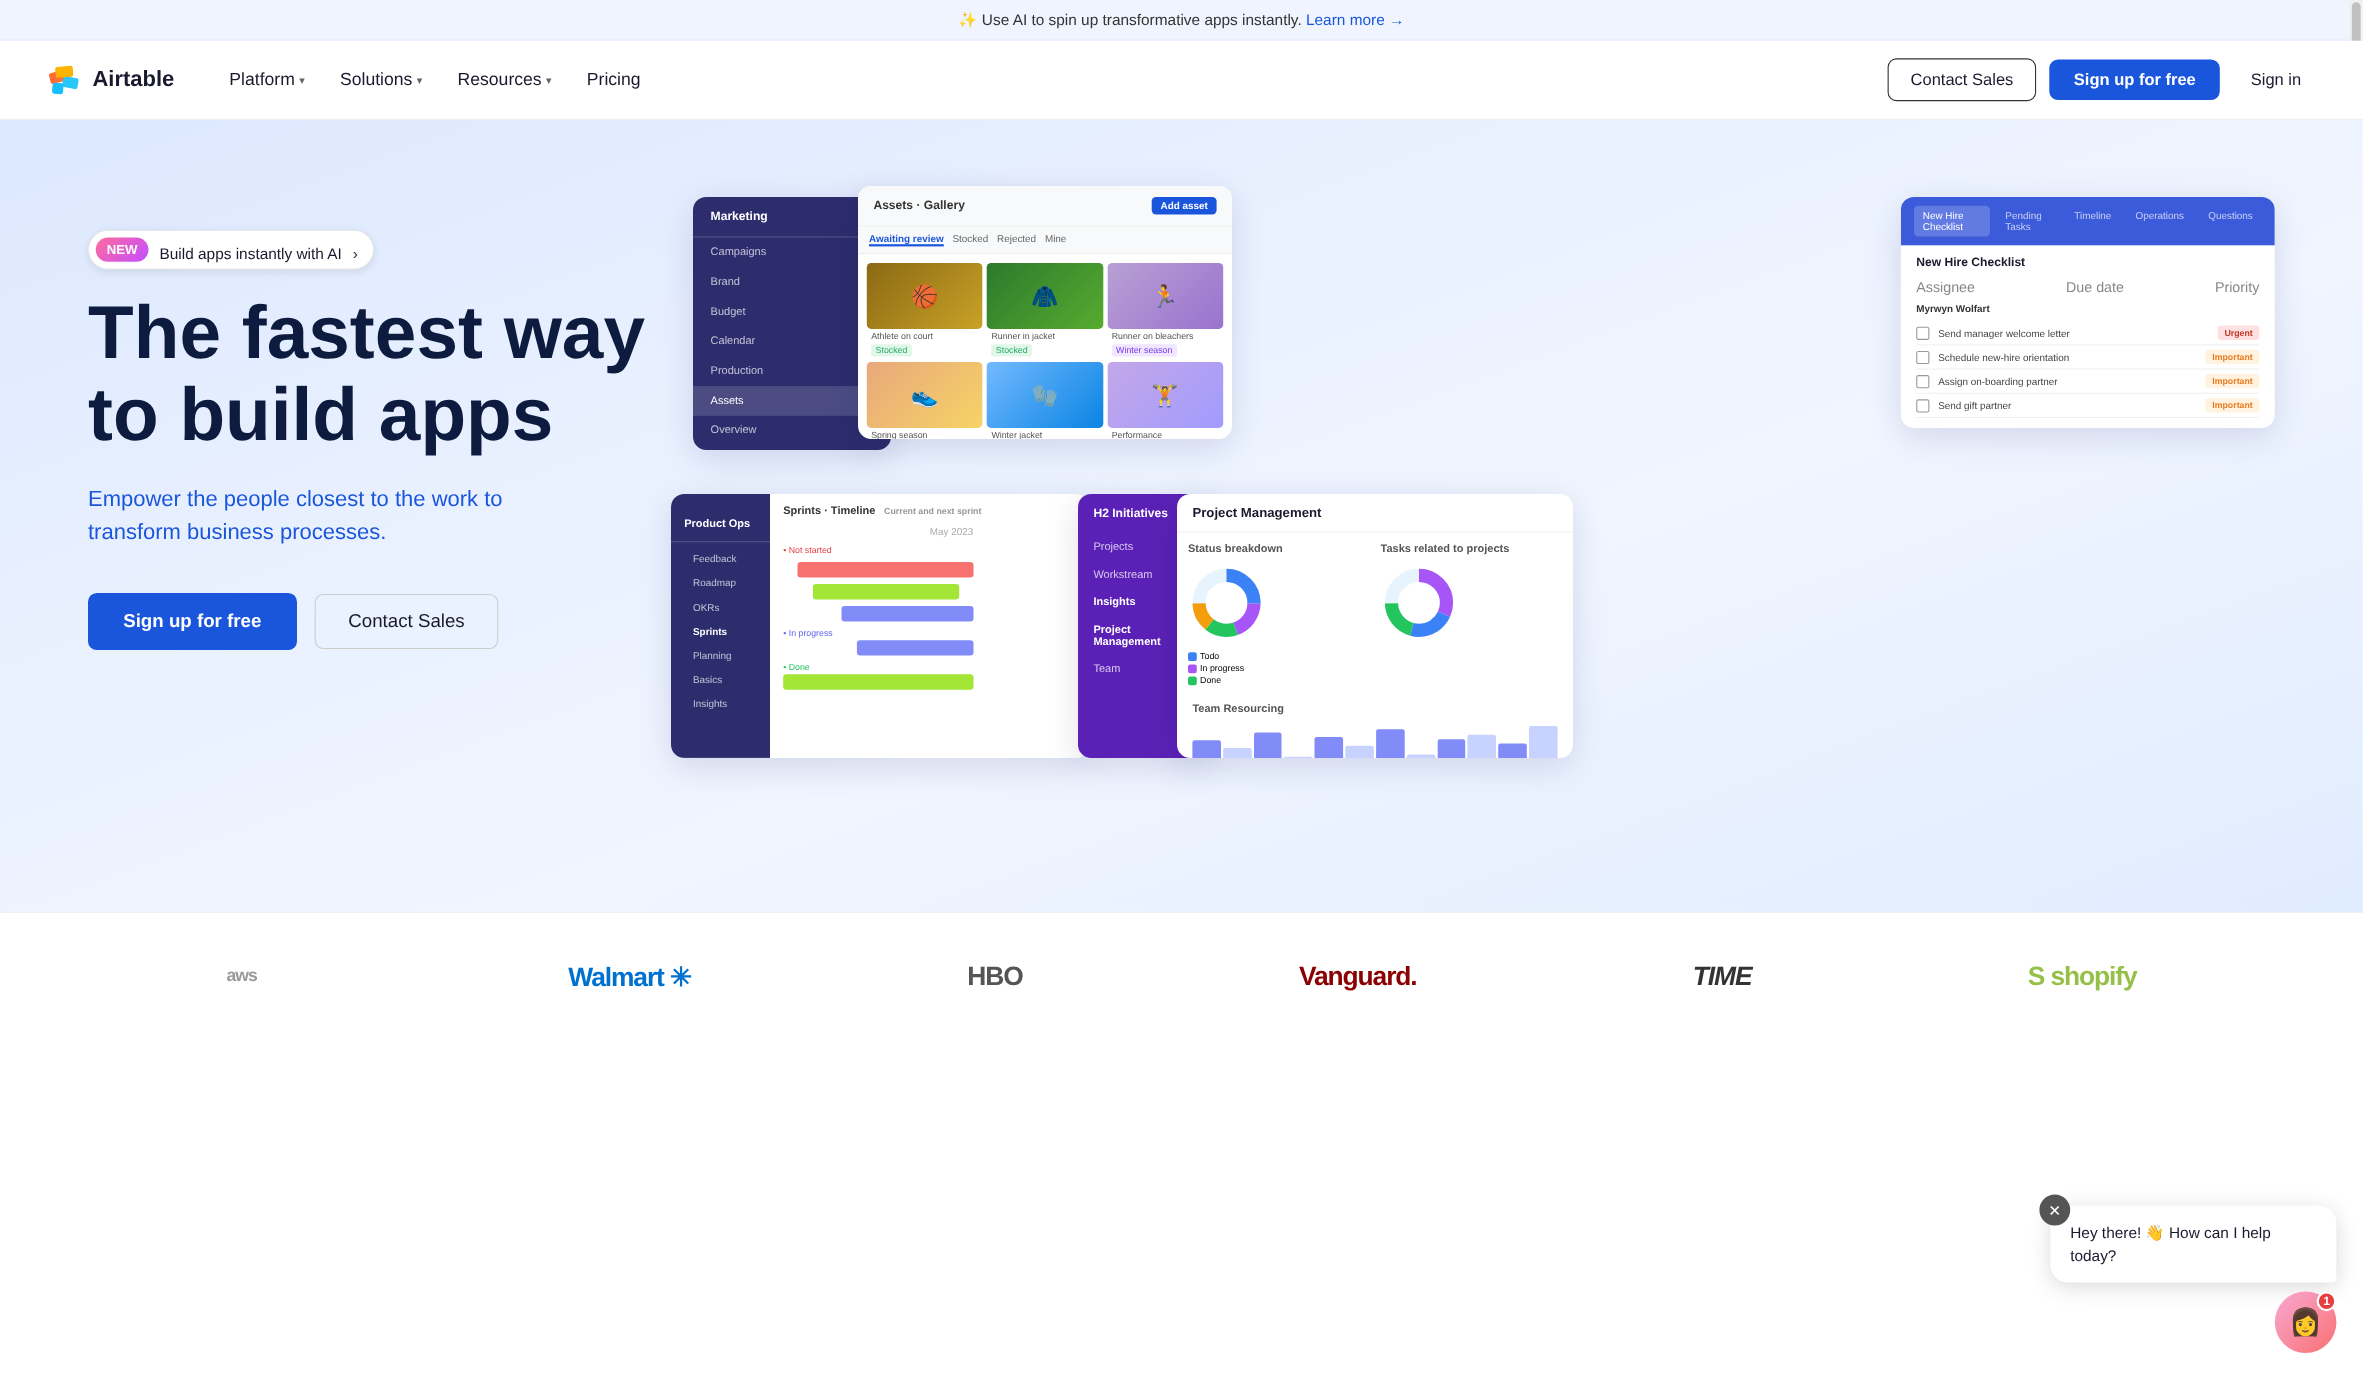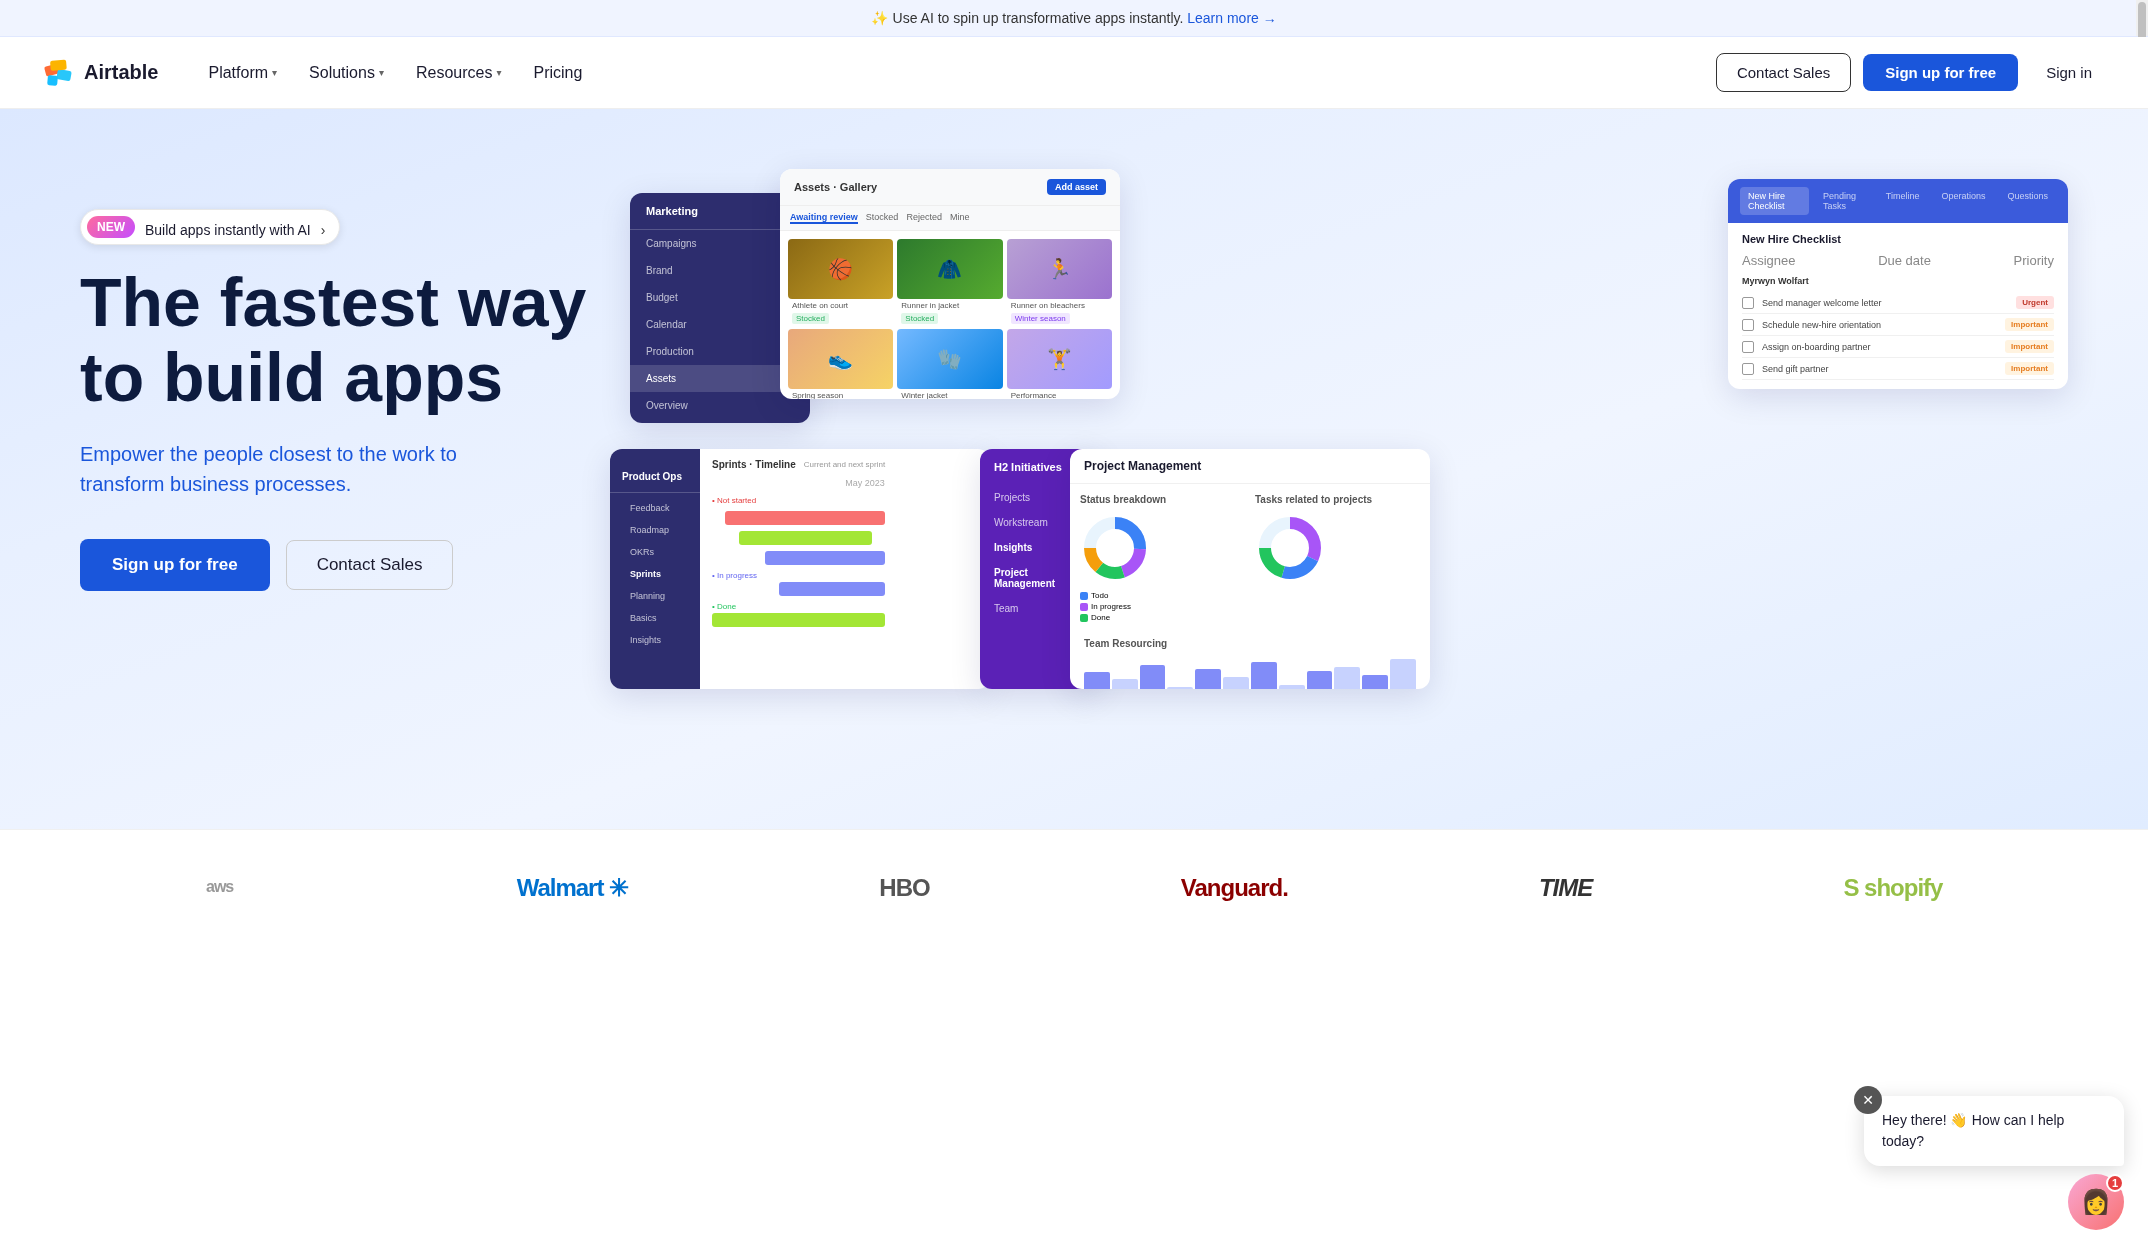--- a/index.html
+++ b/index.html
@@ -216,21 +216,21 @@
       position: absolute;
       background: #fff;
       border-radius: 12px;
       box-shadow: 0 8px 32px rgba(0,0,80,0.12);
       overflow: hidden;
     }
 
     
     .card-marketing {
       left: 50px;
-      top: 24px;
+      top: 10px;
       width: 180px;
       height: 230px;
       background: #2d2d6e;
     }
     .card-marketing .sidebar-item {
       padding: 8px 16px;
       font-size: 10px;
       color: rgba(255,255,255,0.7);
     }
     .card-marketing .sidebar-item.active {
@@ -735,21 +735,21 @@
         <div class="gantt-side-item">Roadmap</div>
         <div class="gantt-side-item">OKRs</div>
         <div class="gantt-side-item active">Sprints</div>
         <div class="gantt-side-item">Planning</div>
         <div class="gantt-side-item">Basics</div>
         <div class="gantt-side-item">Insights</div>
       </div>
       <div class="gantt-main">
         <div class="gantt-header">
           <span>Sprints · Timeline</span>
-          <span style="font-size:8px;color:#999;font-weight:400;text-align:right;">Current and next sprint</span>
+          <span style="font-size:8px;color:#999;font-weight:700;text-align:right;">Current and next sprint</span>
         </div>
         <div style="font-size:9px;color:#aaa;text-align:center;margin-bottom:6px;padding-left:40px;">May 2023</div>
         <div style="margin-bottom:4px;font-size:8px;color:#e53e3e;padding:2px 0;">• Not started</div>
         <div class="gantt-bar-row bar-started"></div>
         <div class="gantt-bar-row bar-progress1"></div>
         <div class="gantt-bar-row bar-progress2"></div>
         <div style="margin:4px 0 2px;font-size:8px;color:#6366f1;">• In progress</div>
         <div class="gantt-bar-row bar-in-progress"></div>
         <div style="margin:4px 0 2px;font-size:8px;color:#22c55e;">• Done</div>
         <div class="gantt-bar-row bar-done"></div>

